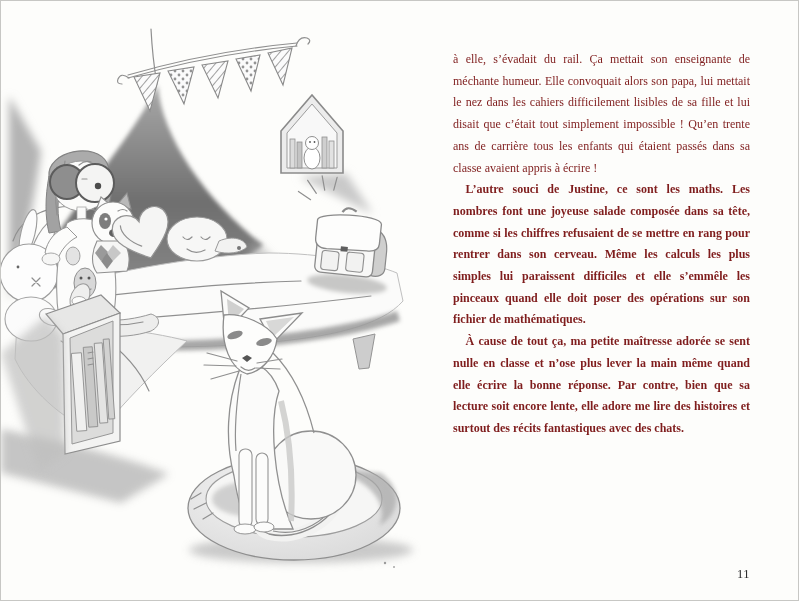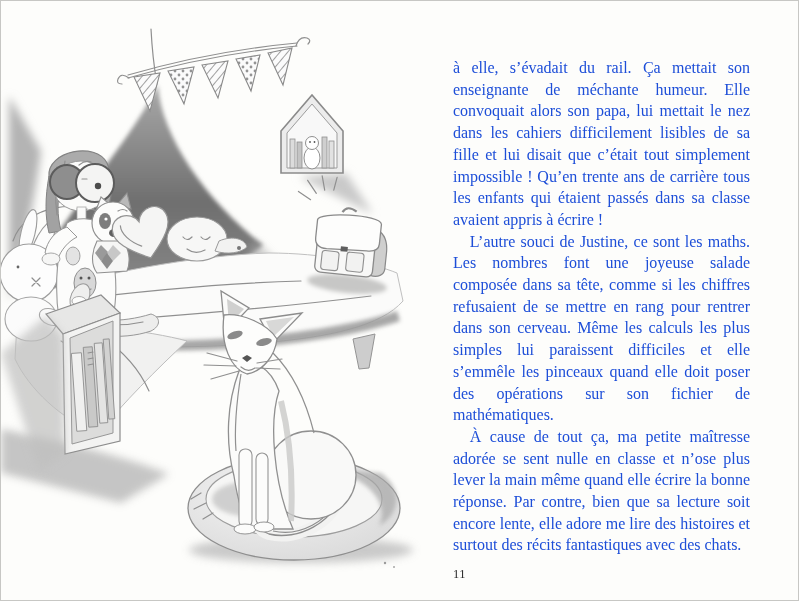--- a/index.html
+++ b/index.html
@@ -8,30 +8,30 @@
     width:797px;height:599px;
     border:1px solid #c7c7c4;
     background:#fdfdfb;
     overflow:hidden;
     font-family:"Liberation Serif","DejaVu Serif",serif;
   }
   .illustration{
     position:absolute;left:0;top:0;width:435px;height:599px;
   }
   .text-col{
-    position:absolute;left:452px;top:56px;width:297px;
-    color:#1d4ed8;
-    font-size:16px;line-height:21.7px;
+    position:absolute;left:452px;top:48px;width:297px;
+    color:#7f1d1d;
+    font-size:12px;line-height:21.7px;
     text-align:justify;
   }
   .text-col p{margin:0;padding:0;}
-  .text-col p.indent{text-indent:1.05em;}
+  .text-col p.indent{text-indent:1.05em;font-weight:bold;}
   .page-number{
     position:absolute;left:452px;top:566px;width:297px;
-    text-align:left;font-size:12.5px;color:#2a2a2a;
+    text-align:right;font-size:12.5px;color:#2a2a2a;
     letter-spacing:.5px;
   }
   svg .pencil{stroke:#8f8f8f;stroke-width:1.2;fill:none;stroke-linecap:round;}
 </style>
 </head>
 <body>
 
 <div class="book-page">
 
   <svg class="illustration" viewBox="0 0 435 599" xmlns="http://www.w3.org/2000/svg">

